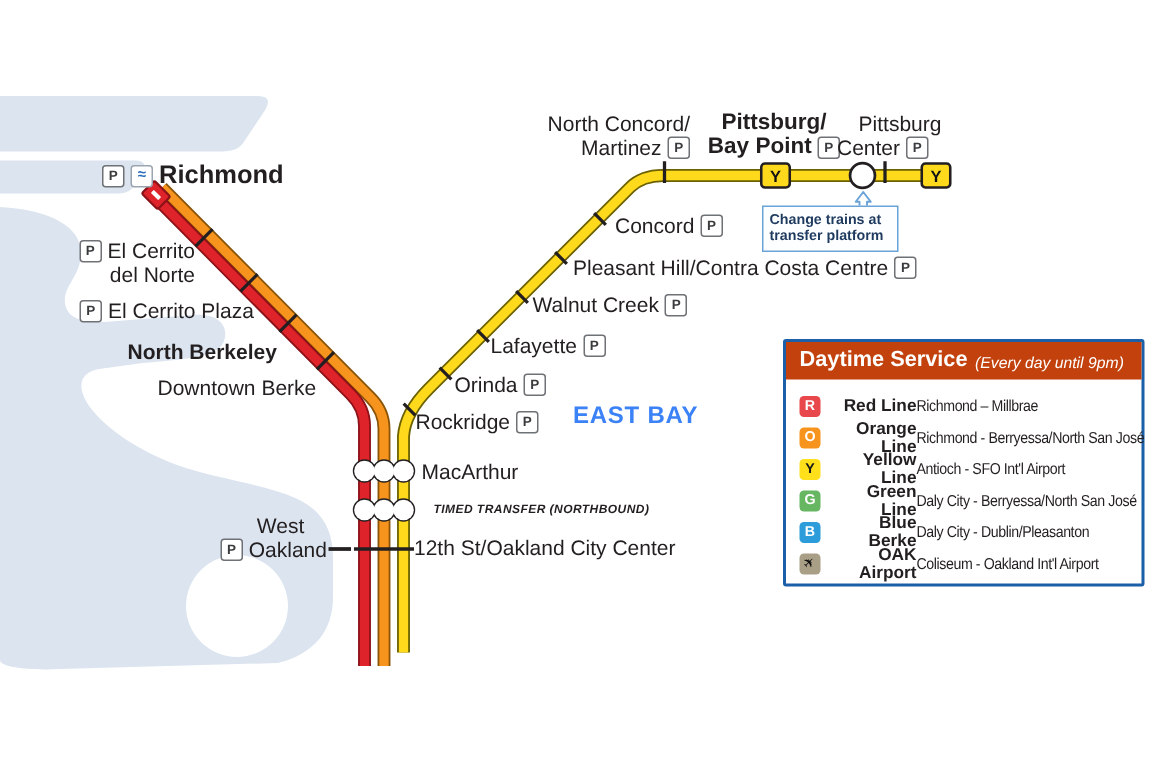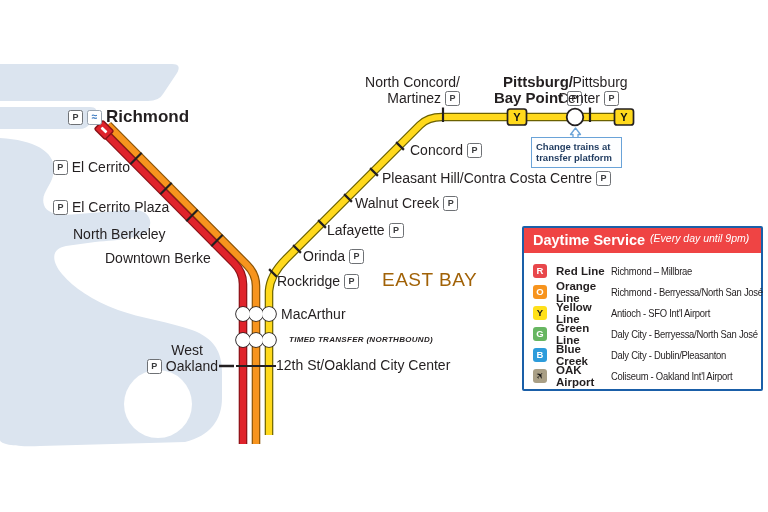--- a/index.html
+++ b/index.html
@@ -12,39 +12,39 @@
   .st-row{display:flex;align-items:center;gap:4px;}
   .r{text-align:right;}
   .c{text-align:center;}
   .bold{font-weight:bold;}
   .big{font-size:17px;font-weight:bold;}
   .p-icon{display:inline-flex;align-items:center;justify-content:center;flex:none;
           width:13px;height:13px;border:1.4px solid #6e7175;border-radius:2.5px;
           font-size:9px;font-weight:700;color:#3a3b3d;background:#fff;line-height:1;}
   .amtrak{border-color:#9aa5b1;color:#2a6ebb;font-size:10px;font-weight:700;}
   .note{font-size:8px;font-weight:bold;font-style:italic;letter-spacing:.3px;margin-left:8px;}
-  .region{position:absolute;font-size:19px;font-weight:normal;color:#a16207;letter-spacing:.5px;}
+  .region{position:absolute;font-size:16px;font-weight:bold;color:#3b82f6;letter-spacing:.5px;}
 
   
-  .callout{position:absolute;left:531px;top:137px;width:81px;background:#fdfeff;
+  .callout{position:absolute;left:508px;top:137px;width:81px;background:#fdfeff;
            border:1.5px solid #6aa3d8;padding:3px 4px;font-size:9.5px;font-weight:600;
            line-height:1.2;color:#1e3a5f;}
 
   
   .legend{position:absolute;left:522px;top:226px;width:241px;height:165px;box-sizing:border-box;
           border:2px solid #1a5fa8;background:#fff;border-radius:2px;}
-  .lg-head{background:#ef4444;color:#fff;padding:4px 9px 5px;display:flex;align-items:flex-start;}
+  .lg-head{background:#c2410c;color:#fff;padding:4px 9px 5px;display:flex;align-items:flex-end;}
   .lg-title{font-size:14.5px;font-weight:bold;}
   .lg-sub{font-size:10.5px;font-style:italic;margin-left:5px;}
   .lg-body{padding:7px 8px 4px 9px;}
   .lg-row{display:flex;align-items:center;height:21px;}
   .lg-icon{display:flex;align-items:center;justify-content:center;flex:none;
            width:14px;height:14px;border-radius:3px;font-size:9.5px;font-weight:bold;line-height:1;}
   .lg-icon i{font-style:normal;}
-  .lg-label{width:55px;margin-left:9px;font-size:11.5px;font-weight:bold;flex:none;}
+  .lg-label{width:55px;margin-left:9px;font-size:11.5px;font-weight:bold;flex:none;text-align:right;}
   .lg-desc{font-size:10.5px;letter-spacing:-.3px;white-space:nowrap;
            transform:scaleX(.9);transform-origin:left center;}
 </style>
 </head>
 <body>
 
 <div class="stage">
 
   <svg class="map-svg" width="768" height="512" viewBox="0 0 768 512">
 
@@ -129,28 +129,29 @@
     <span class="p-icon">P</span>
     <span class="p-icon amtrak">≈</span>
     <span class="big">Richmond</span>
   </div>
 
   <div class="station r" style="left:28px;top:159px;width:102px;">
     <div class="st-row" style="justify-content:flex-end;">
       <span class="p-icon">P</span>
       <span>El Cerrito</span>
     </div>
+    <div>del Norte</div>
   </div>
 
   <div class="station st-row" style="left:53px;top:199px;">
     <span class="p-icon">P</span>
     <span>El Cerrito Plaza</span>
   </div>
 
-  <div class="station" style="left:73px;top:226px;">North Berkeley</div>
+  <div class="station" style="left:85px;top:226px;font-weight:bold;">North Berkeley</div>
 
   <div class="station" style="left:105px;top:250px;">Downtown Berke</div>
 
   <div class="station st-row" style="left:277px;top:273px;">
     <span>Rockridge</span>
     <span class="p-icon">P</span>
   </div>
 
   <div class="station st-row" style="left:303px;top:248px;">
     <span>Orinda</span>
@@ -178,21 +179,21 @@
   </div>
 
   <div class="station r" style="left:350px;top:74px;width:110px;">
     <div>North Concord/</div>
     <div class="st-row" style="justify-content:flex-end;">
       <span>Martinez</span>
       <span class="p-icon">P</span>
     </div>
   </div>
 
-  <div class="station c bold" style="left:482px;top:74px;width:112px;font-size:15px;">
+  <div class="station c bold" style="left:460px;top:74px;width:112px;font-size:15px;">
     <div>Pittsburg/</div>
     <div class="st-row" style="justify-content:center;">
       <span>Bay Point</span>
       <span class="p-icon" style="font-weight:700;">P</span>
     </div>
   </div>
 
   <div class="station c" style="left:558px;top:74px;width:84px;">
     <div>Pittsburg</div>
     <div class="st-row" style="">
@@ -262,21 +263,21 @@
             <i style="">G</i>
           </span>
         <span class="lg-label">Green Line</span>
         <span class="lg-desc">Daly City - Berryessa/North San José</span>
       </div>
 
       <div class="lg-row">
         <span class="lg-icon" style="background:#2D9CDB;color:#fff">
             <i style="">B</i>
           </span>
-        <span class="lg-label">Blue Creek</span>
+        <span class="lg-label">Blue Berke</span>
         <span class="lg-desc">Daly City - Dublin/Pleasanton</span>
       </div>
 
       <div class="lg-row">
         <span class="lg-icon" style="background:#A99F86;color:#111">
             <i style="display:inline-block;transform:rotate(-45deg)">✈</i>
           </span>
         <span class="lg-label">OAK Airport</span>
         <span class="lg-desc">Coliseum - Oakland Int'l Airport</span>
       </div>

